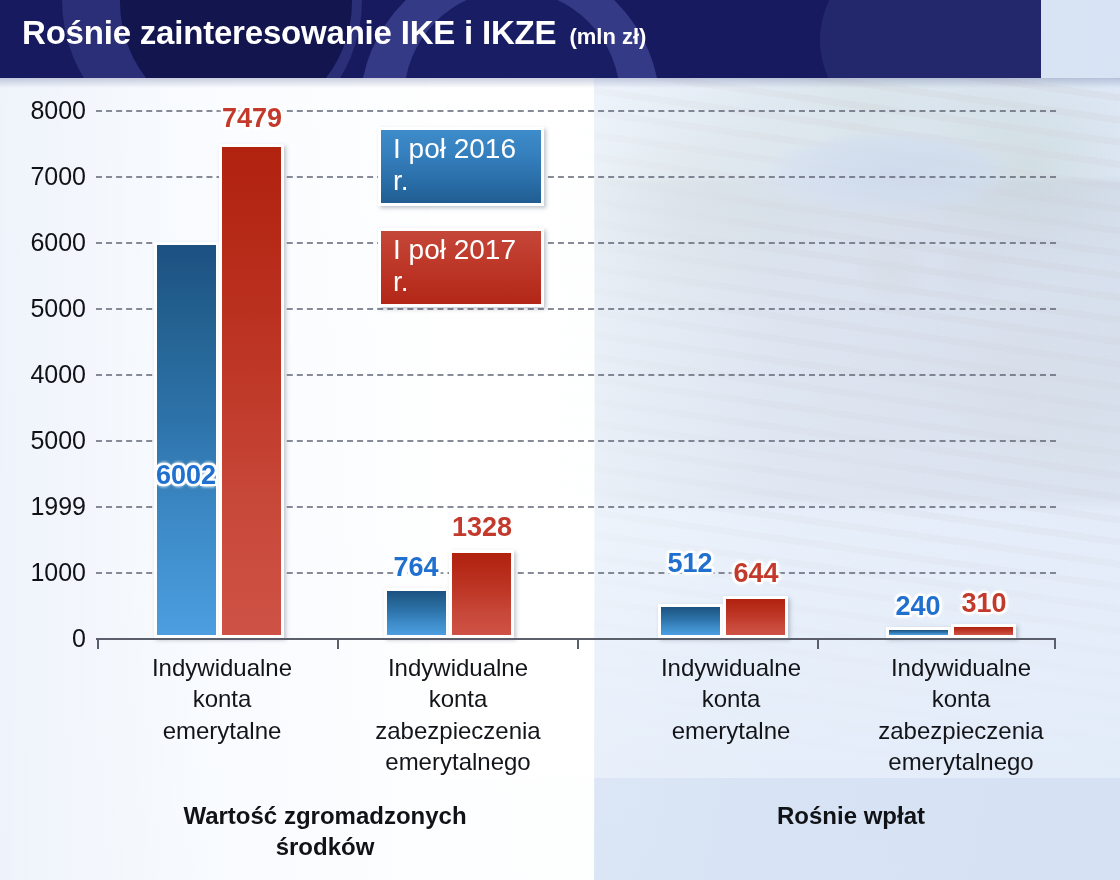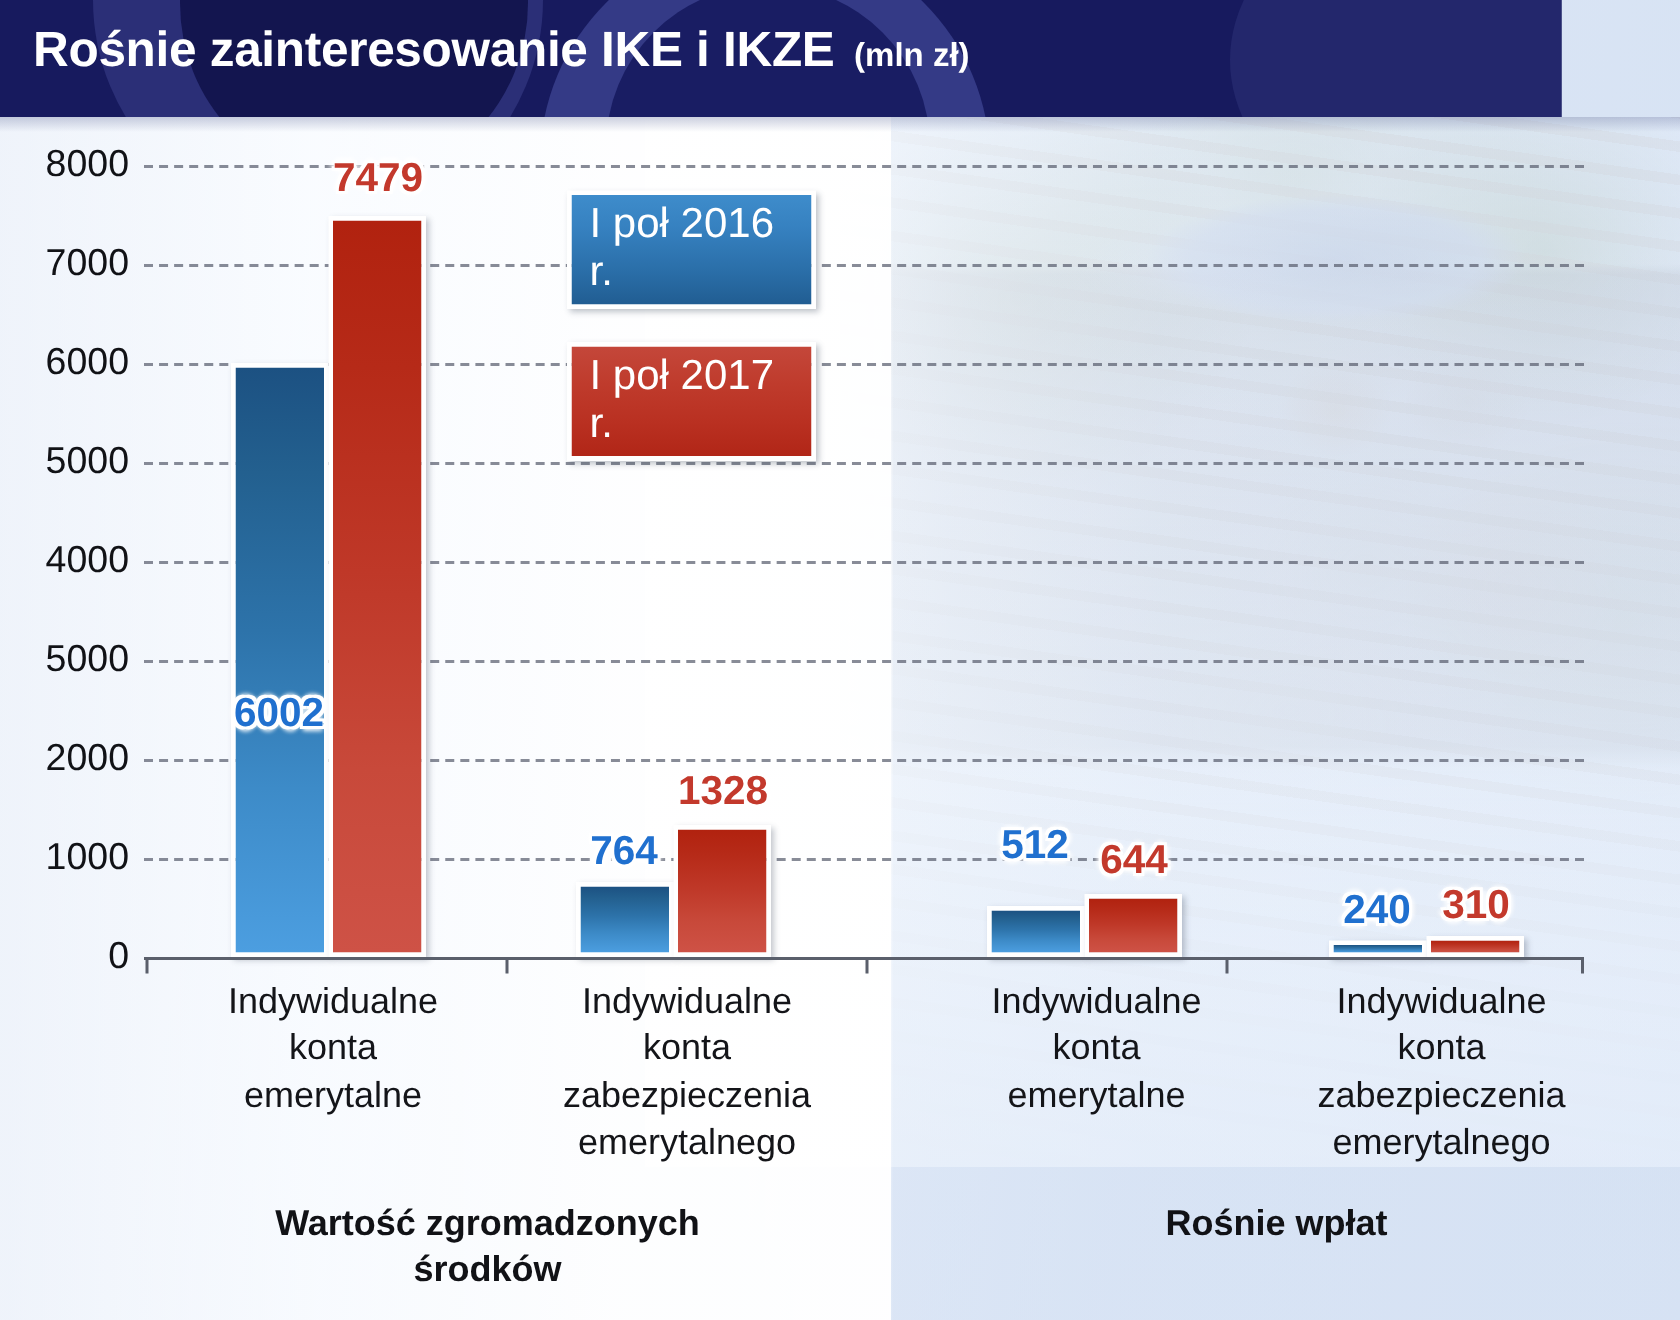--- a/index.html
+++ b/index.html
@@ -217,21 +217,21 @@
   </div>
   <div class="header-sheen"></div>
 
   <div class="ylabels">
     <div class="ylabel" style="top:110px">8000</div>
     <div class="ylabel" style="top:176px">7000</div>
     <div class="ylabel" style="top:242px">6000</div>
     <div class="ylabel" style="top:308px">5000</div>
     <div class="ylabel" style="top:374px">4000</div>
     <div class="ylabel" style="top:440px">5000</div>
-    <div class="ylabel" style="top:506px">2000</div>
+    <div class="ylabel" style="top:506px">1999</div>
     <div class="ylabel" style="top:572px">1000</div>
     <div class="ylabel" style="top:638px">0</div>
   </div>
 
   <div class="plot">
     <div class="gridline" style="top:0px"></div>
     <div class="gridline" style="top:66px"></div>
     <div class="gridline" style="top:132px"></div>
     <div class="gridline" style="top:198px"></div>
     <div class="gridline" style="top:264px"></div>

